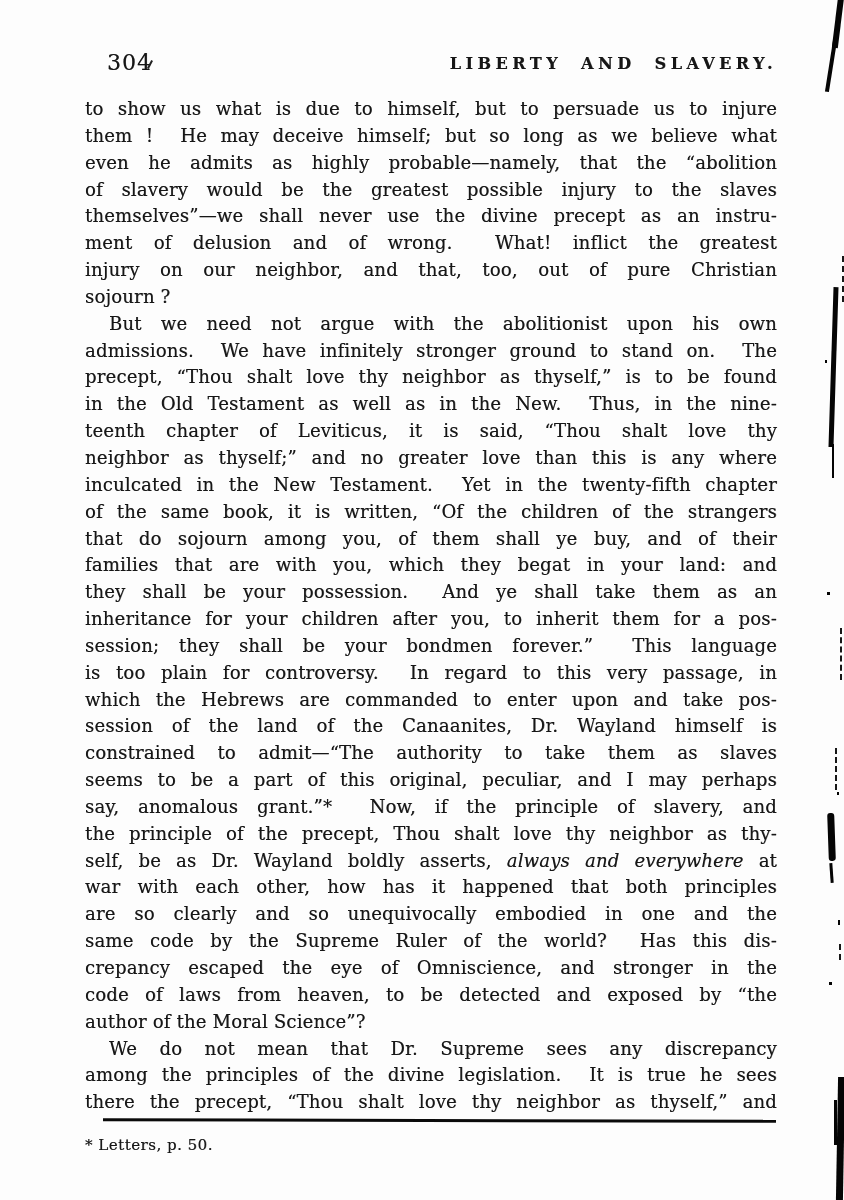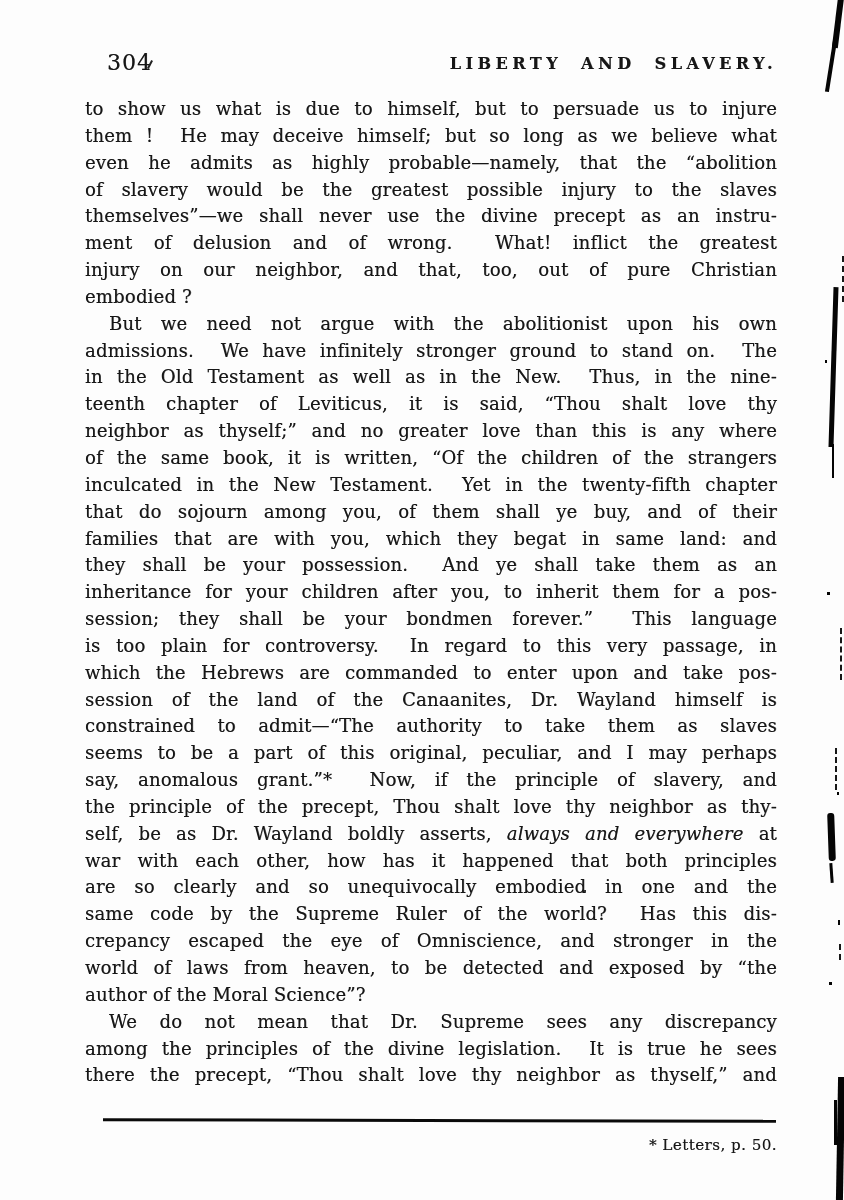--- a/index.html
+++ b/index.html
@@ -38,21 +38,21 @@
   .line.end { text-align-last: left; }
   .line.indent { text-indent: 24px; }
   .em { font-style: italic; }
   
   .footnote-rule {
     position: absolute; left: 103px; top: 1119px; width: 673px; height: 2.6px;
     background: #0a0a0a; transform: rotate(0.12deg);
   }
   .footnote {
     position: absolute; left: 85px; top: 1136px; width: 692px;
-    text-align: right; font-size: 15px; letter-spacing: 0.5px;
+    text-align: left; font-size: 15px; letter-spacing: 0.5px;
   }
   
   .art { position: absolute; background: #050505; }
   .dash { position: absolute; width: 0; border-left: 2px dashed #171717; background: none; }
   .a-slash-top-1 { left: 835px; top: -4px; width: 6px; height: 52px; transform: rotate(7deg); }
   .a-slash-top-2 { left: 829px; top: 40px; width: 3.5px; height: 52px; transform: rotate(9deg); }
   .a-dash-1 { left: 842px; top: 256px; height: 46px; }
   .a-bar-mid { left: 831px; top: 287px; width: 4.5px; height: 160px; transform: rotate(1.8deg); }
   .a-bar-mid-tail { left: 832px; top: 444px; width: 2px; height: 34px; }
   .a-dot-1 { left: 825px; top: 360px; width: 2px; height: 3px; }
@@ -81,46 +81,47 @@
   </div>
 
   <div class="body-block">
       <div class="line"><span>to show us what is due to himself, but to persuade us to injure</span></div>
       <div class="line"><span>them !&nbsp; He may deceive himself; but so long as we believe what</span></div>
       <div class="line"><span>even he admits as highly probable—namely, that the “abolition</span></div>
       <div class="line"><span>of slavery would be the greatest possible injury to the slaves</span></div>
       <div class="line"><span>themselves”—we shall never use the divine precept as an instru-</span></div>
       <div class="line"><span>ment of delusion and of wrong.&nbsp; What! inflict the greatest</span></div>
       <div class="line"><span>injury on our neighbor, and that, too, out of pure Christian</span></div>
-      <div class="line end"><span>embodied ?</span></div>
+      <div class="line end"><span>sojourn ?</span></div>
       <div class="line indent"><span>But we need not argue with the abolitionist upon his own</span></div>
       <div class="line"><span>admissions.&nbsp; We have infinitely stronger ground to stand on.&nbsp; The</span></div>
+      <div class="line"><span>precept, “Thou shalt love thy neighbor as thyself,” is to be found</span></div>
       <div class="line"><span>in the Old Testament as well as in the New.&nbsp; Thus, in the nine-</span></div>
       <div class="line"><span>teenth chapter of Leviticus, it is said, “Thou shalt love thy</span></div>
       <div class="line"><span>neighbor as thyself;” and no greater love than this is any where</span></div>
+      <div class="line"><span>inculcated in the New Testament.&nbsp; Yet in the twenty-fifth chapter</span></div>
       <div class="line"><span>of the same book, it is written, “Of the children of the strangers</span></div>
-      <div class="line"><span>inculcated in the New Testament.&nbsp; Yet in the twenty-fifth chapter</span></div>
       <div class="line"><span>that do sojourn among you, of them shall ye buy, and of their</span></div>
-      <div class="line"><span>families that are with you, which they begat in same land: and</span></div>
+      <div class="line"><span>families that are with you, which they begat in your land: and</span></div>
       <div class="line"><span>they shall be your possession.&nbsp; And ye shall take them as an</span></div>
       <div class="line"><span>inheritance for your children after you, to inherit them for a pos-</span></div>
       <div class="line"><span>session; they shall be your bondmen forever.”&nbsp; This language</span></div>
       <div class="line"><span>is too plain for controversy.&nbsp; In regard to this very passage, in</span></div>
       <div class="line"><span>which the Hebrews are commanded to enter upon and take pos-</span></div>
       <div class="line"><span>session of the land of the Canaanites, Dr. Wayland himself is</span></div>
       <div class="line"><span>constrained to admit—“The authority to take them as slaves</span></div>
       <div class="line"><span>seems to be a part of this original, peculiar, and I may perhaps</span></div>
       <div class="line"><span>say, anomalous grant.”*&nbsp; Now, if the principle of slavery, and</span></div>
       <div class="line"><span>the principle of the precept, Thou shalt love thy neighbor as thy-</span></div>
       <div class="line"><span>self, be as Dr. Wayland boldly asserts, </span><span class="em">always and everywhere</span><span> at</span></div>
       <div class="line"><span>war with each other, how has it happened that both principles</span></div>
       <div class="line"><span>are so clearly and so unequivocally embodied in one and the</span></div>
       <div class="line"><span>same code by the Supreme Ruler of the world?&nbsp; Has this dis-</span></div>
       <div class="line"><span>crepancy escaped the eye of Omniscience, and stronger in the</span></div>
-      <div class="line"><span>world of laws from heaven, to be detected and exposed by “the</span></div>
+      <div class="line"><span>code of laws from heaven, to be detected and exposed by “the</span></div>
       <div class="line end"><span>author of the Moral Science”?</span></div>
       <div class="line indent"><span>We do not mean that Dr. Supreme sees any discrepancy</span></div>
       <div class="line"><span>among the principles of the divine legislation.&nbsp; It is true he sees</span></div>
       <div class="line"><span>there the precept, “Thou shalt love thy neighbor as thyself,” and</span></div>
     </div>
 
   <div class="footnote-rule"></div>
   <div class="footnote">* Letters, p. 50.</div>
 
   <div>

